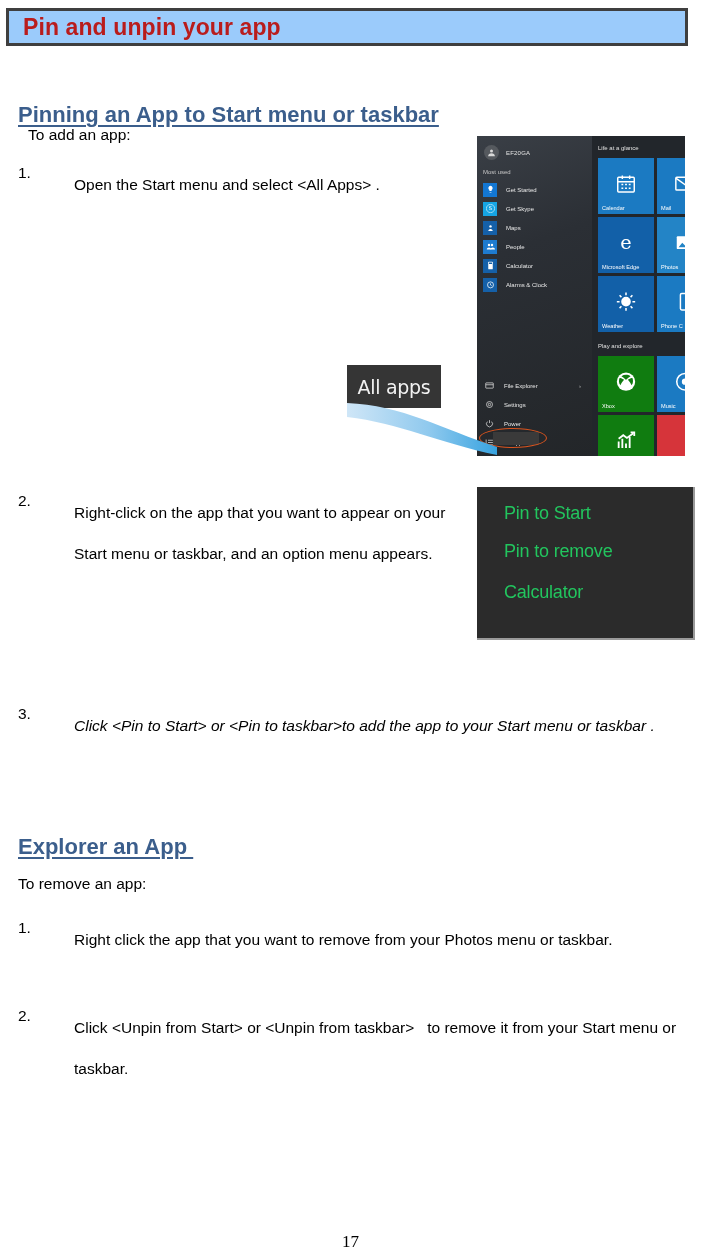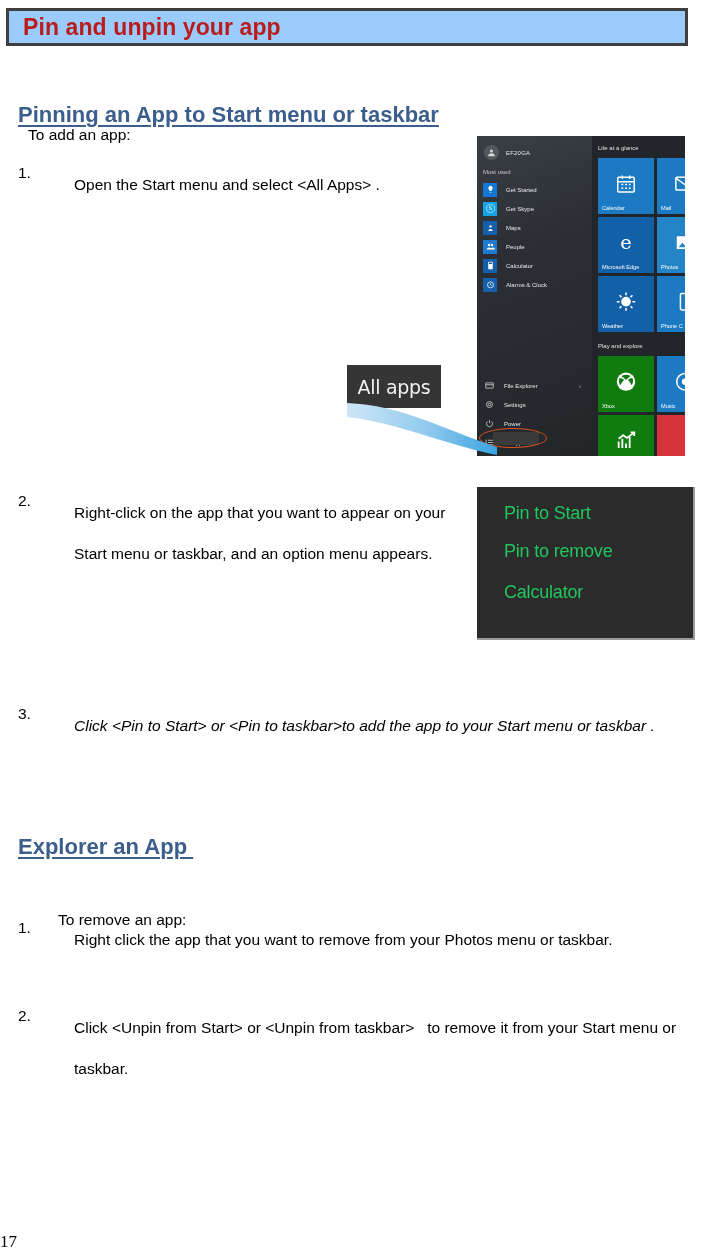--- a/index.html
+++ b/index.html
@@ -69,40 +69,41 @@
     text-align: left;
   }
   .list-body {
     position: absolute;
     left: 56px;
     line-height: 41px;
     white-space: pre-wrap;
   }
 
   #t-toadd     { left: 28px; top: 127px; }
-  #t-toremove  { left: 18px; top: 912px; margin-left: 40px; }
+  #t-toremove  { left: 18px; top: 876px; }
 
   #li-1  { left: 18px; top: 164px; width: 430px; }
   #li-2  { left: 18px; top: 492px; width: 440px; }
   #li-3  { left: 18px; top: 705px; width: 665px; }
   #li-r1 { left: 18px; top: 919px; width: 670px; }
   #li-r2 { left: 18px; top: 1007px; width: 675px; }
 
   #li-1 .list-body  { width: 380px; }
   #li-2 .list-body  { width: 400px; }
   #li-3 .list-body  { width: 630px; font-style: italic; }
   #li-r1 .list-body { width: 630px; }
   #li-r2 .list-body { width: 640px; }
 
   
   .page-number {
     position: absolute;
     left: 0;
     right: 0;
     top: 1232px;
+    text-align: center;
     font-family: "Liberation Serif", serif;
     font-size: 17px;
     color: #000;
   }
 
   
   .startmenu-shot {
     position: absolute;
     left: 477px;
     top: 136px;

